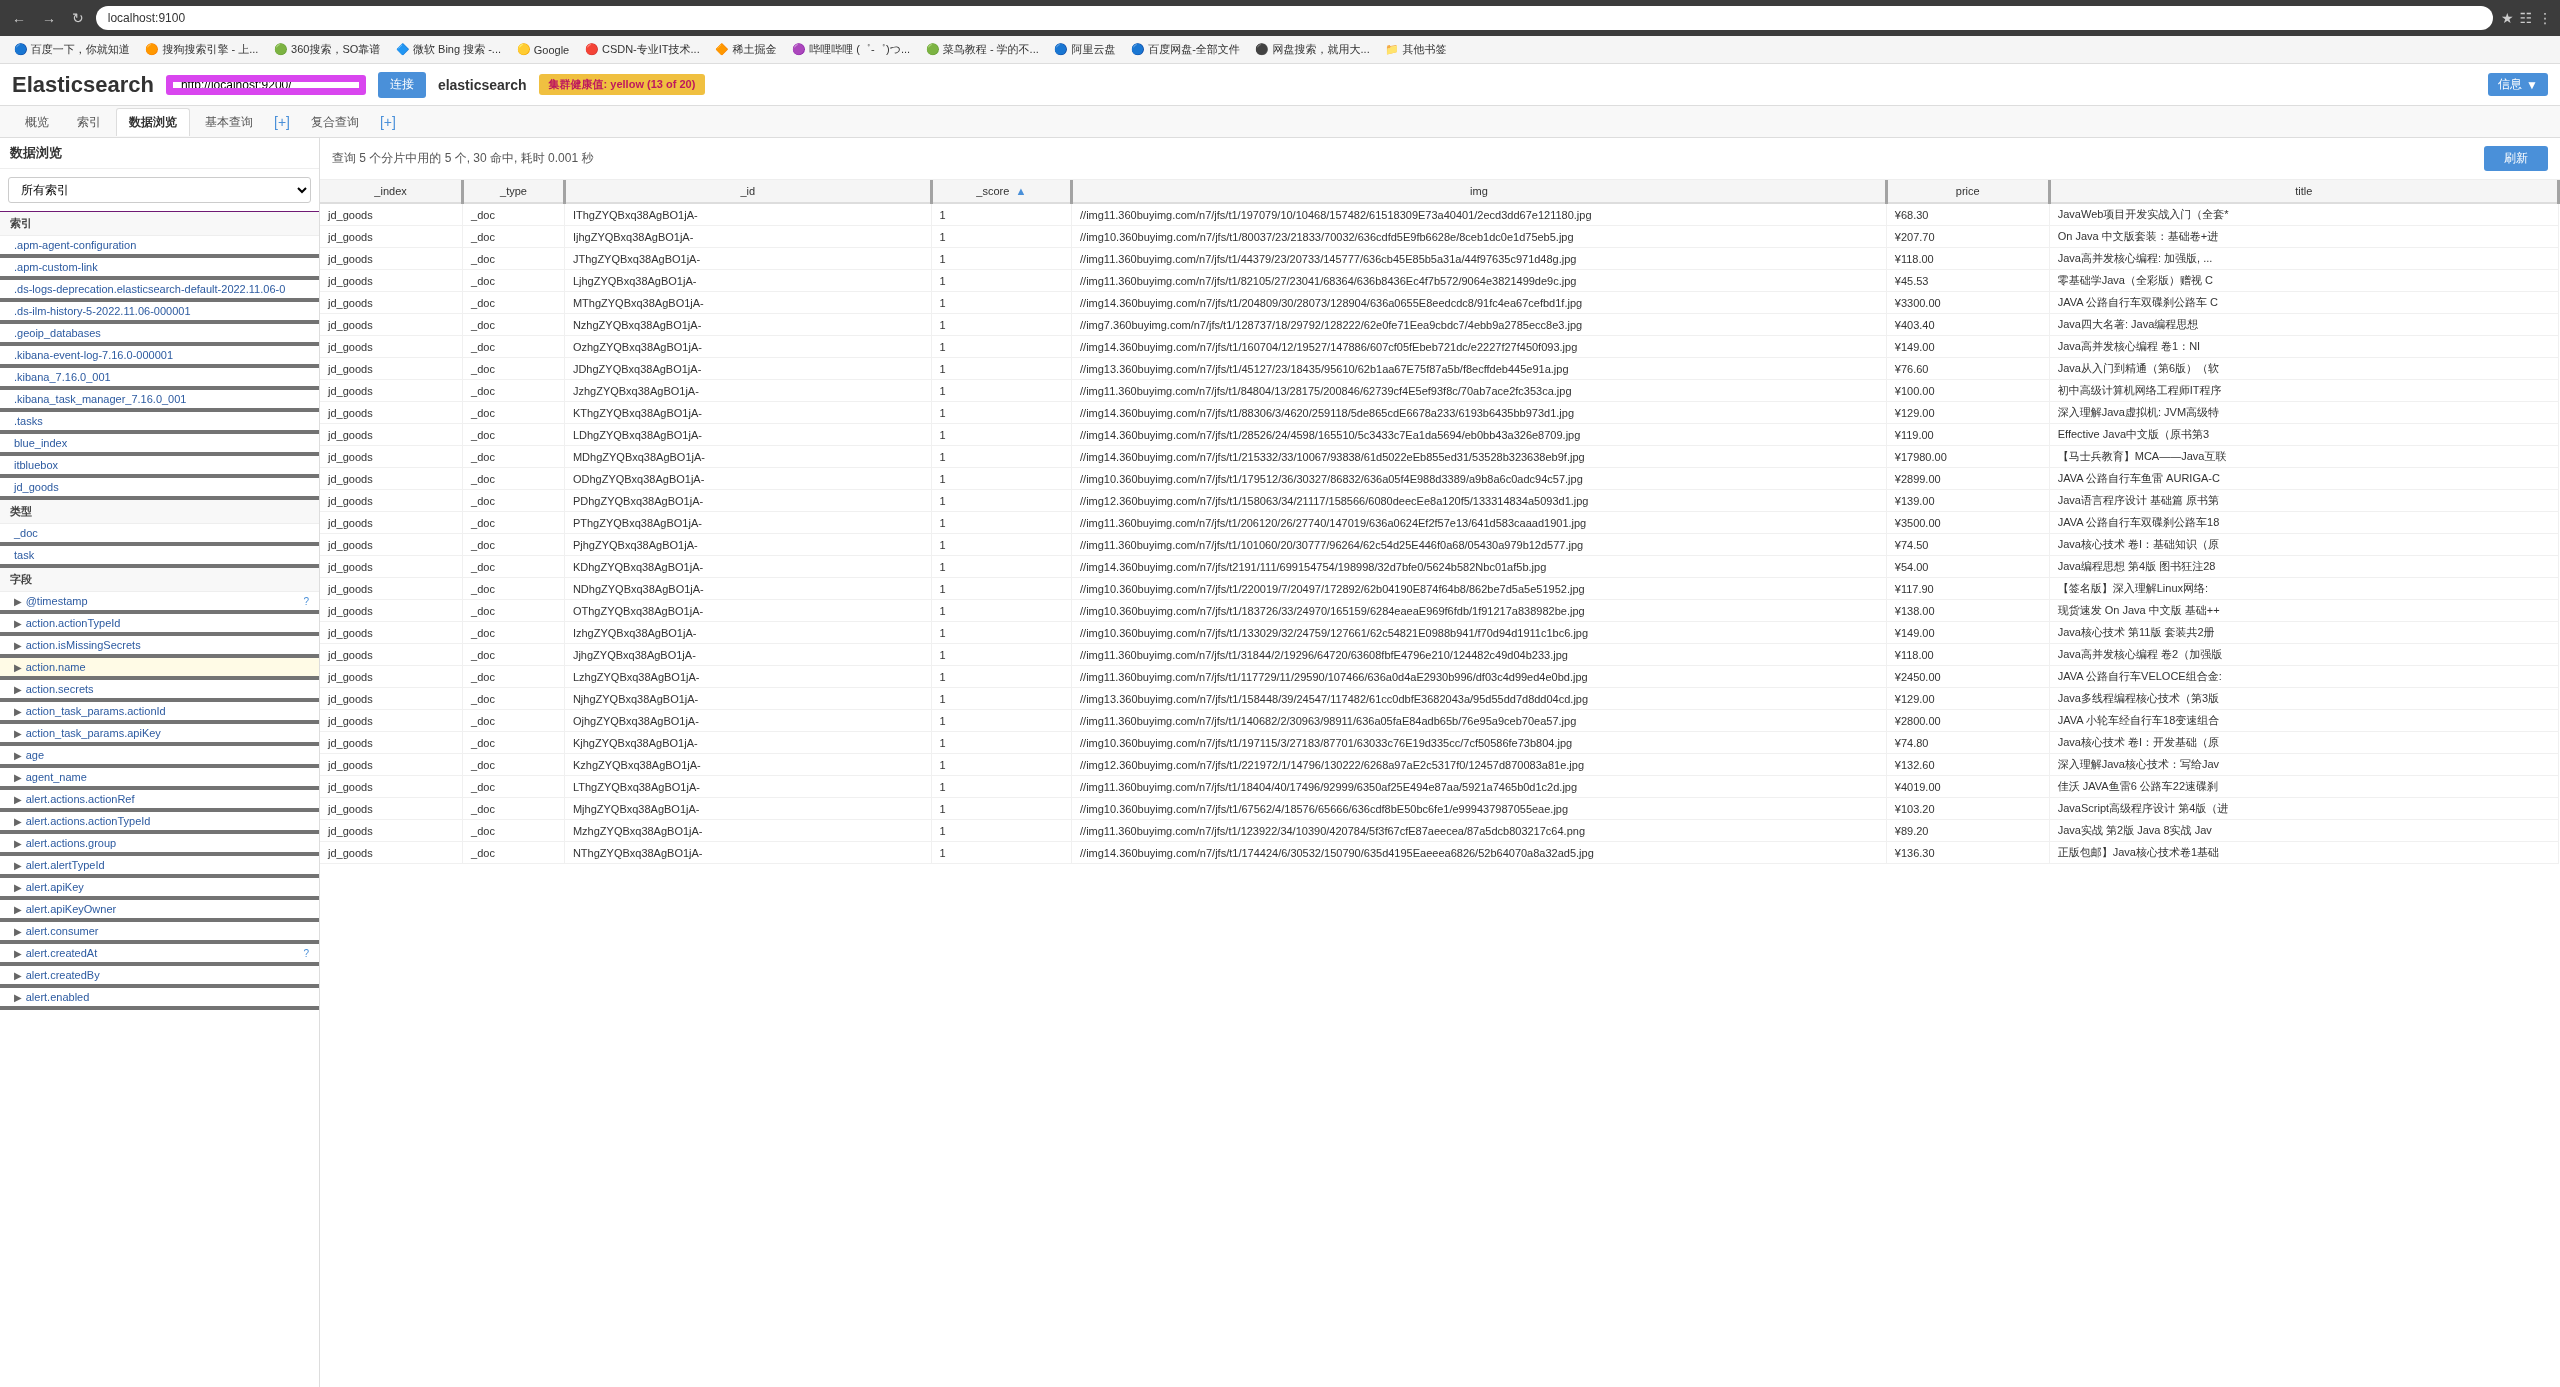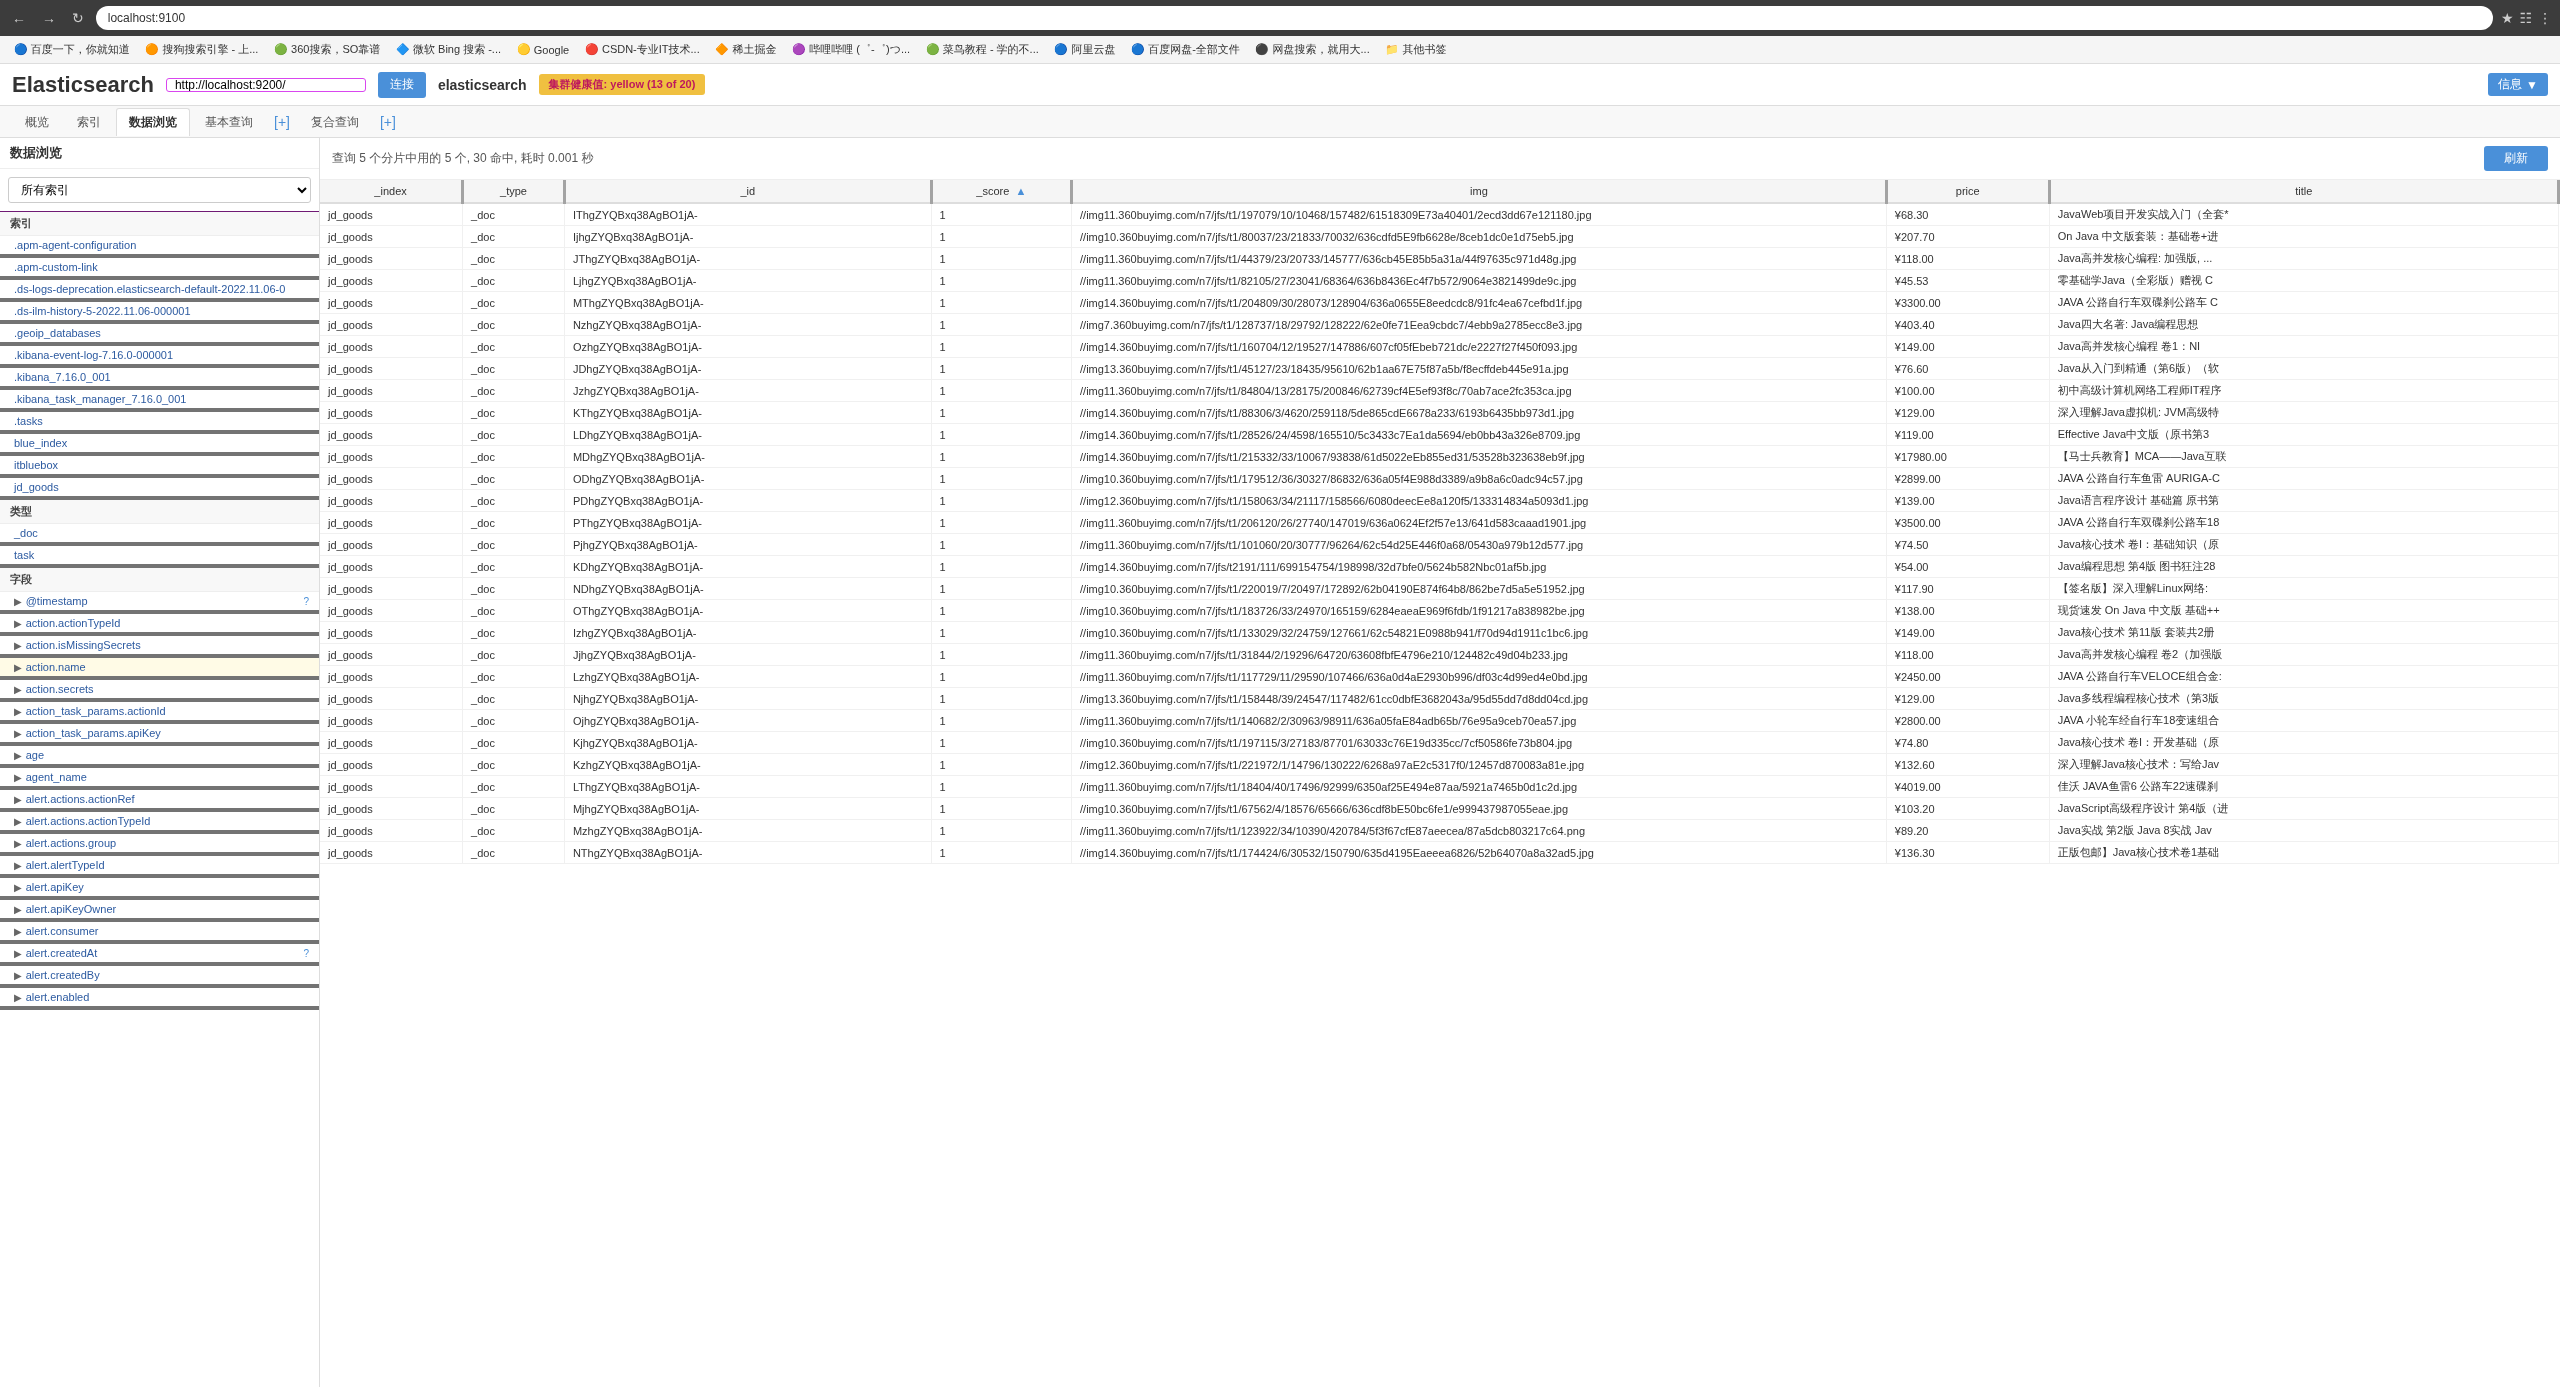--- a/index.html
+++ b/index.html
@@ -75,21 +75,21 @@
       align-items: center;
       gap: 12px;
       height: 42px;
     }
     .app-logo {
       font-size: 22px;
       font-weight: bold;
       color: #333;
     }
     .app-url-input {
-      border: 1px solid #d946ef;
+      border: 7px solid #d946ef;
       border-radius: 3px;
       padding: 3px 8px;
       font-size: 12px;
       width: 200px;
       height: 14px;
     }
     .app-connect-btn {
       background: #4a90d9;
       color: white;
       border: none;

